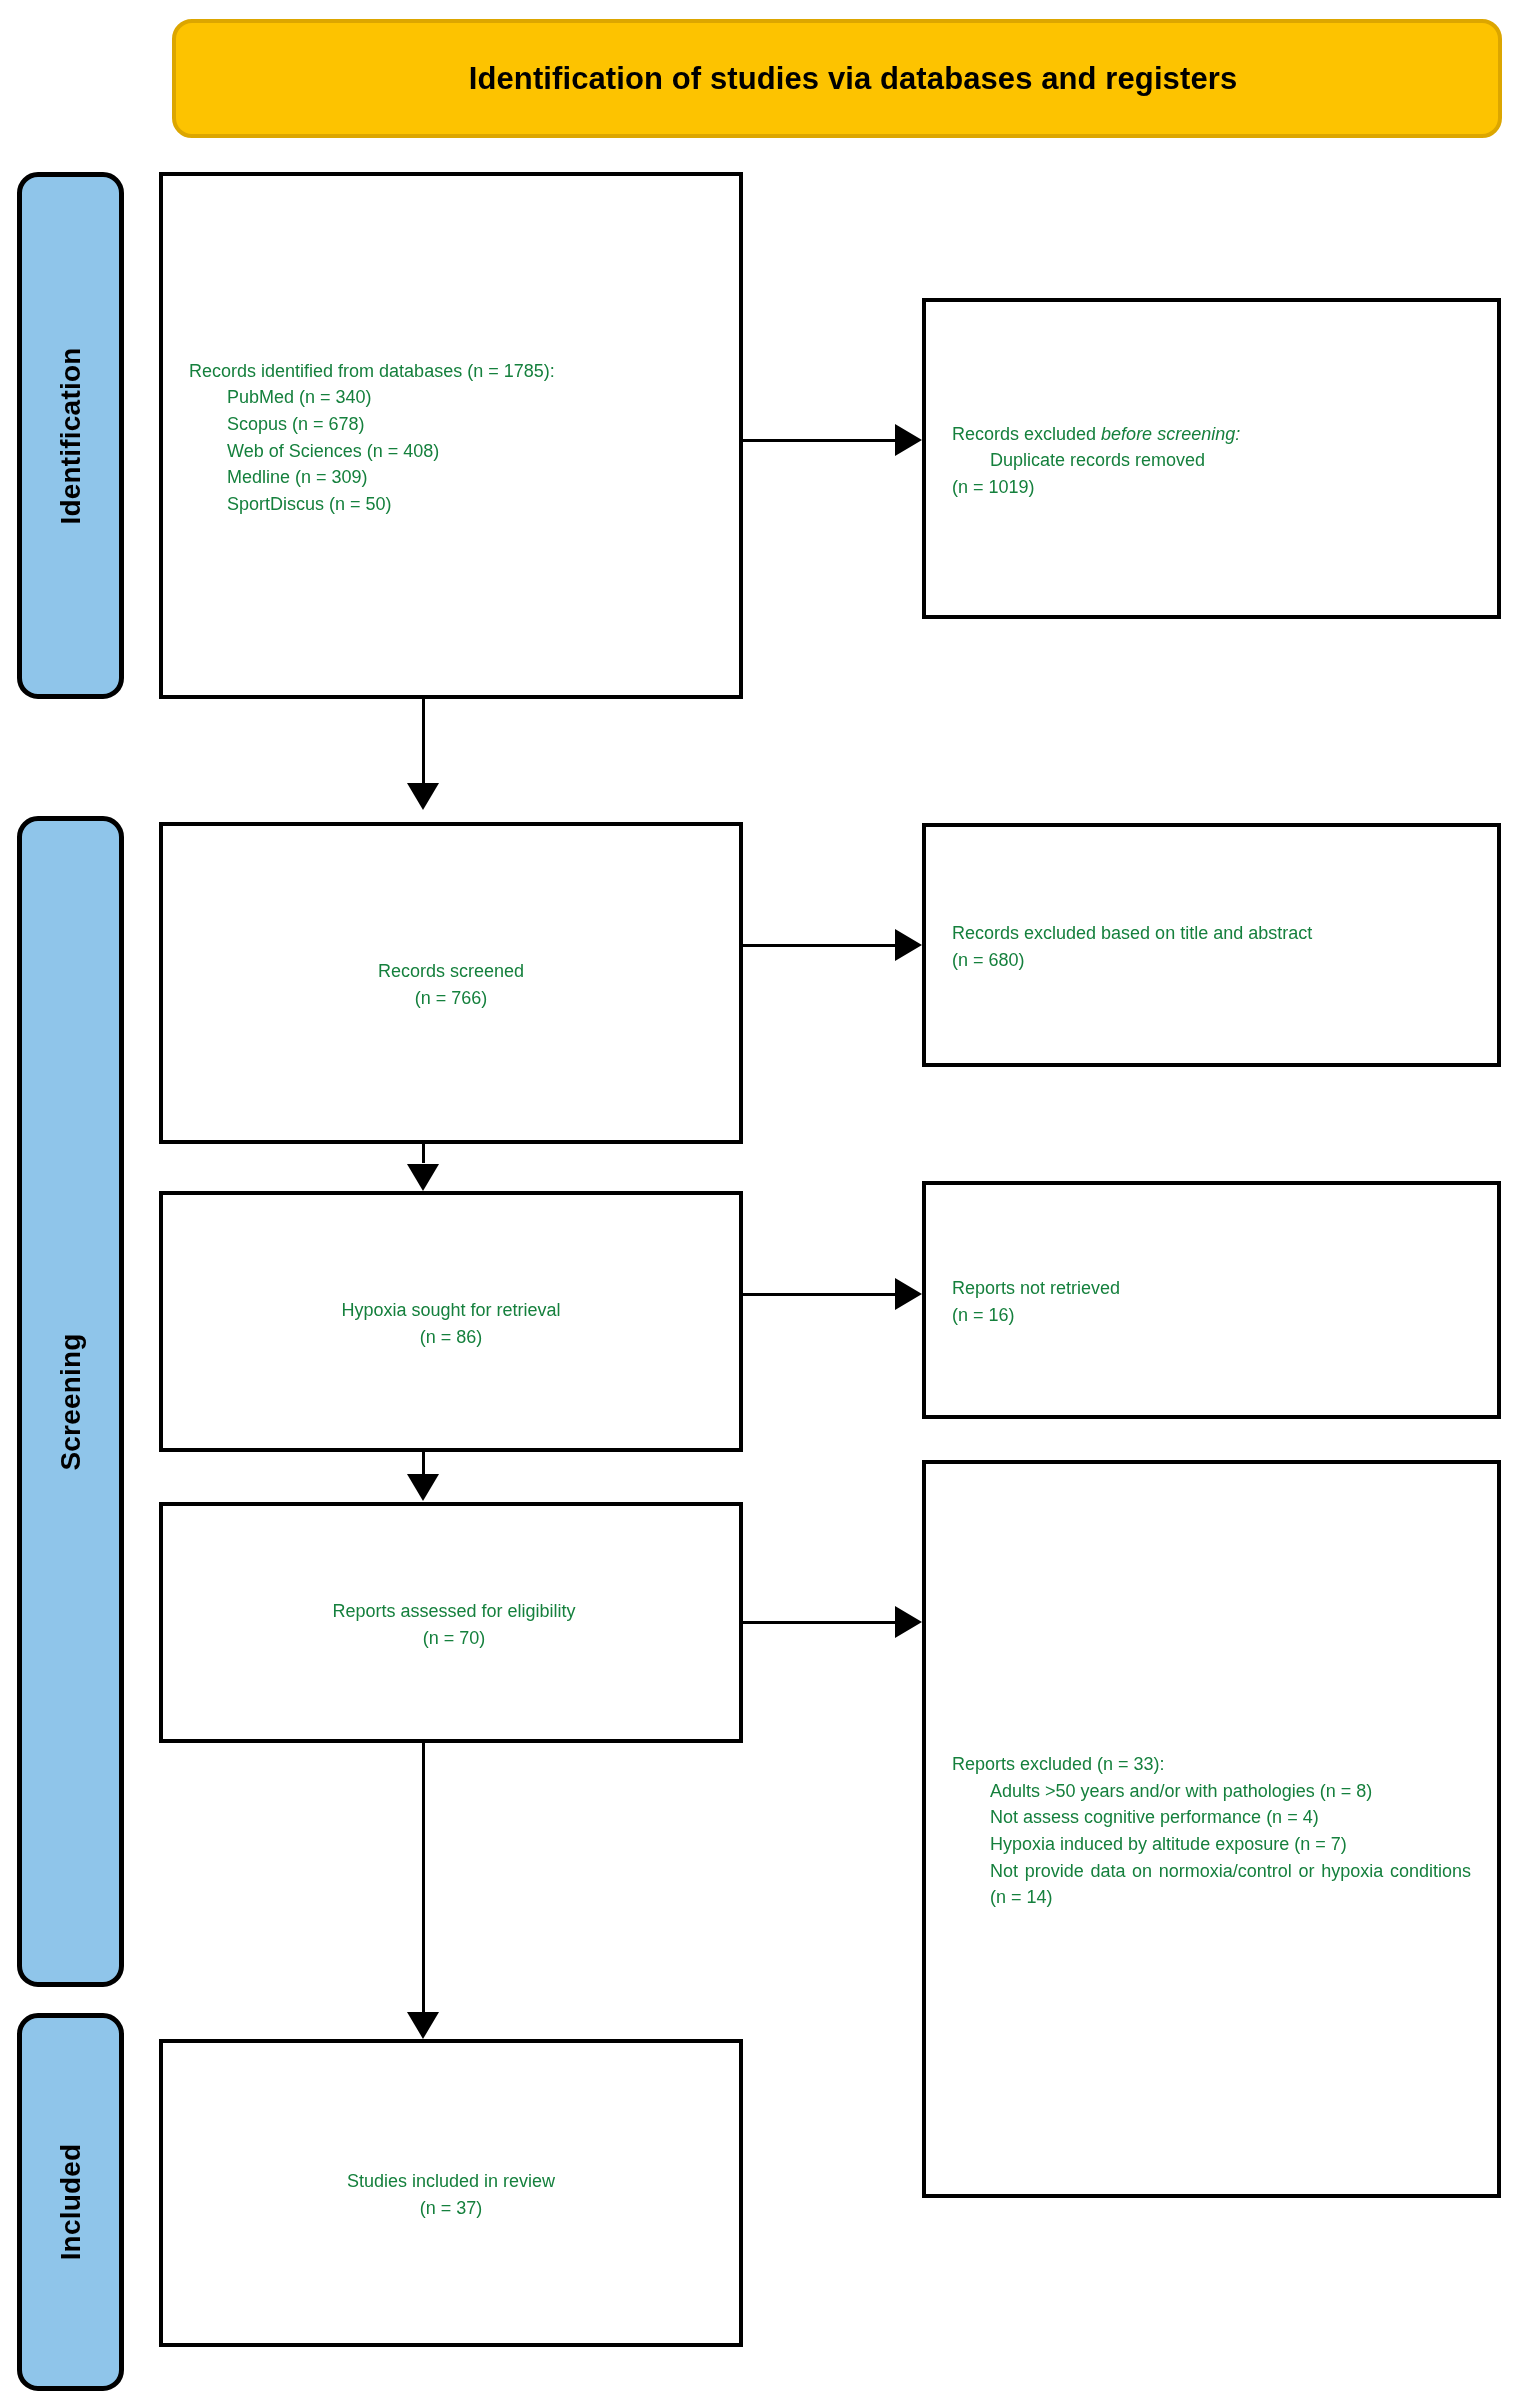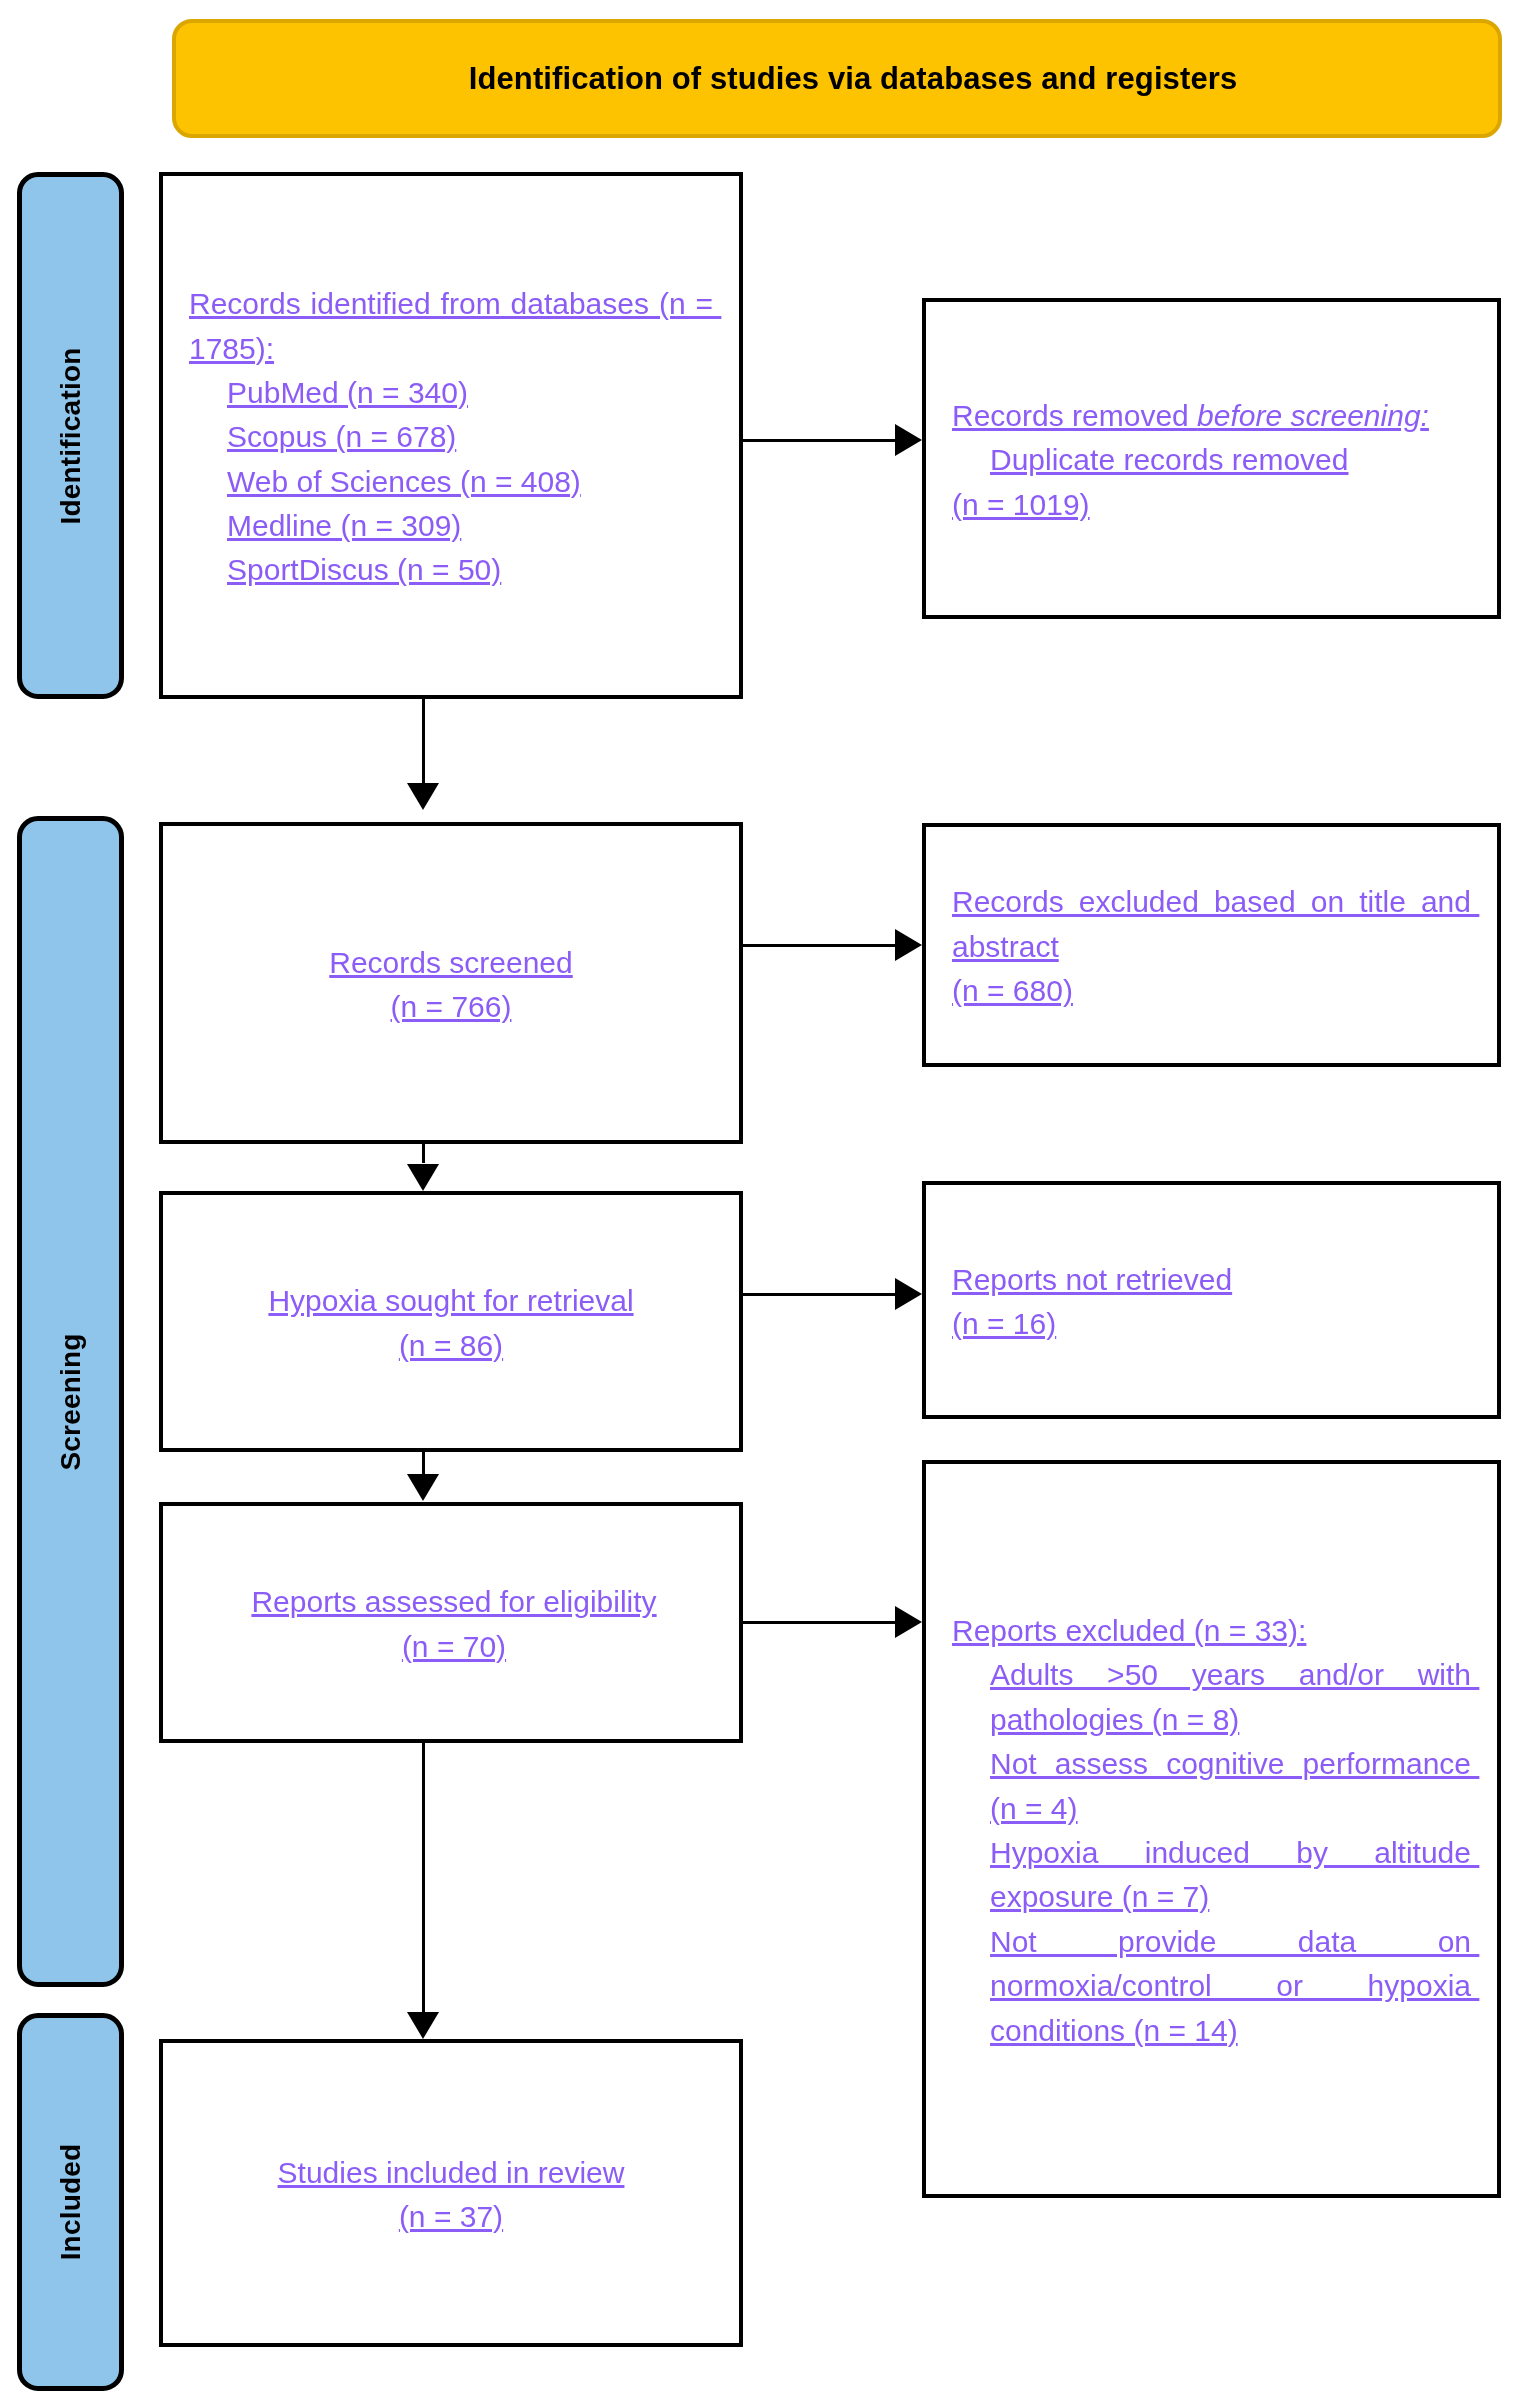--- a/index.html
+++ b/index.html
@@ -66,24 +66,23 @@
   #stage-screening      { left: 17.4px;  top: 816px; width: 107px; height: 1171px; }
   #stage-included       { left: 17.4px;  top: 2013px; width: 107px; height: 378px;  }
 
   
   .pbox {
     position: absolute;
     background: #ffffff;
     border: 4px solid #000000;
     box-sizing: border-box;
     padding: 24px 26px 20px 26px;
-    font-size: 30px;
+    font-size: 18px;
     line-height: 1.48;
-    color: #8b5cf6;
-    text-decoration: underline;
+    color: #15803d;
   }
   .pbox .ln {
     display: block;
     text-align: justify;
     text-align-last: left;
     white-space: pre-wrap;
   }
   .pbox .ln.center  { text-align: center; text-align-last: center; }
   .pbox .ln.indent  { padding-left: 38px; }
   .pbox .ln.flat    { text-align: left; text-align-last: left; }
@@ -184,21 +183,21 @@
   <div class="pbox vcenter" id="box-identified">
     <span class="ln">Records identified from databases (n = 1785):</span>
     <span class="ln flat indent">PubMed (n = 340)</span>
     <span class="ln flat indent">Scopus (n = 678)</span>
     <span class="ln flat indent">Web of Sciences (n = 408)</span>
     <span class="ln flat indent">Medline (n = 309)</span>
     <span class="ln flat indent">SportDiscus (n = 50)</span>
   </div>
 
   <div class="pbox vcenter" id="box-removed">
-    <span class="ln"><span>Records removed </span><span class="ital">before screening</span><span class="ital">:</span></span>
+    <span class="ln"><span>Records excluded </span><span class="ital">before screening</span><span class="ital">:</span></span>
     <span class="ln flat indent">Duplicate records removed</span>
     <span class="ln flat">(n = 1019)</span>
   </div>
 
   <div class="pbox vcenter" id="box-screened">
     <span class="ln center">Records screened</span>
     <span class="ln center">(n = 766)</span>
   </div>
 
   <div class="pbox vcenter" id="box-excl-title">

